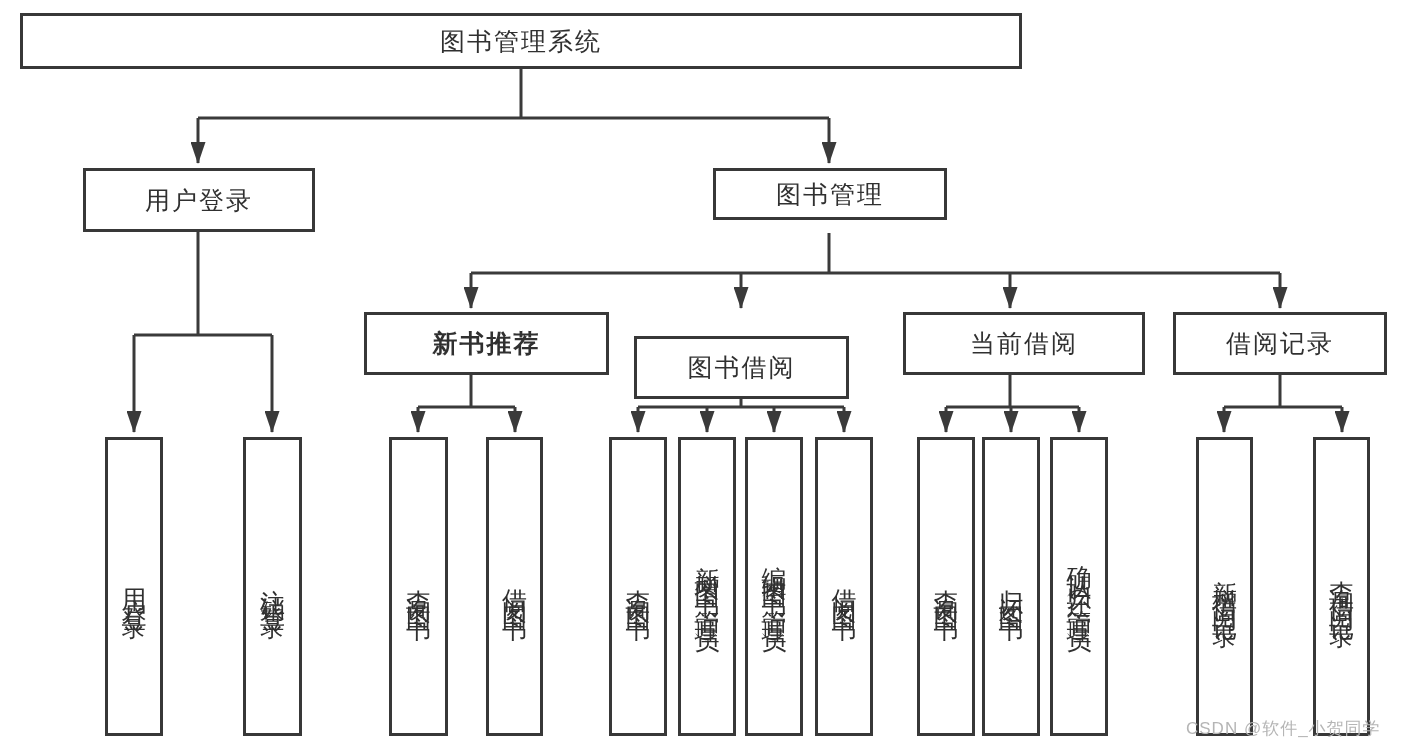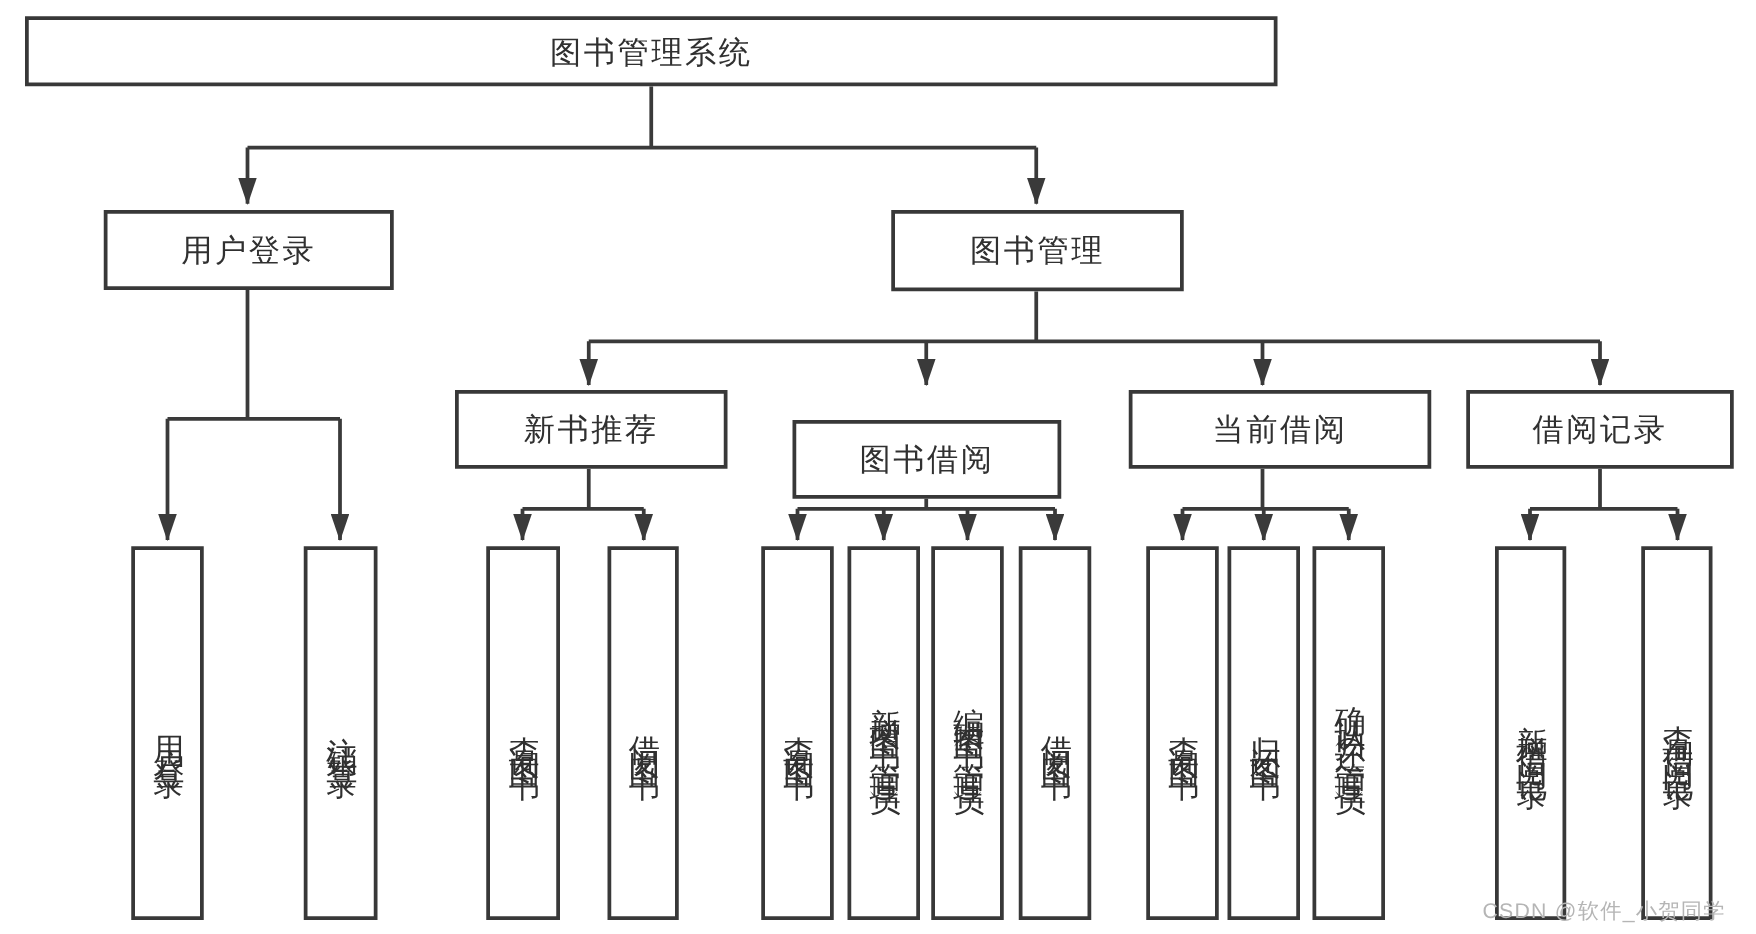--- a/index.html
+++ b/index.html
@@ -112,23 +112,23 @@
       <path d="M1079 407 V432" marker-end="url(#arr)"></path>
 
       <path d="M1224 407 V432" marker-end="url(#arr)"></path>
       <path d="M1342 407 V432" marker-end="url(#arr)"></path>
     </g>
   </svg>
 
   <div class="node" style="left:20px; top:13px; width:1002px; height:56px;">图书管理系统</div>
 
   <div class="node" style="left:83px; top:168px; width:232px; height:64px;">用户登录</div>
-  <div class="node" style="left:713px; top:168px; width:234px; height:65px;">图书管理</div>
+  <div class="node" style="left:713px; top:168px; width:234px; height:52px;">图书管理</div>
 
-  <div class="node" style="left:364px; top:312px; width:218px; height:63px;">新书推荐</div>
+  <div class="node" style="left:364px; top:312px; width:245px; height:63px;font-weight:bold;">新书推荐</div>
   <div class="node" style="left:634px; top:312px; width:215px; height:63px;margin-top:24px;">图书借阅</div>
   <div class="node" style="left:903px; top:312px; width:242px; height:63px;">当前借阅</div>
   <div class="node" style="left:1173px; top:312px; width:214px; height:63px;">借阅记录</div>
 
   <div class="leaf" style="left:105px; top:437px; width:58px; height:299px;">
     <span class="vtext">用户登录</span>
   </div>
   <div class="leaf" style="left:243px; top:437px; width:59px; height:299px;">
     <span class="vtext">注销登录</span>
   </div>

